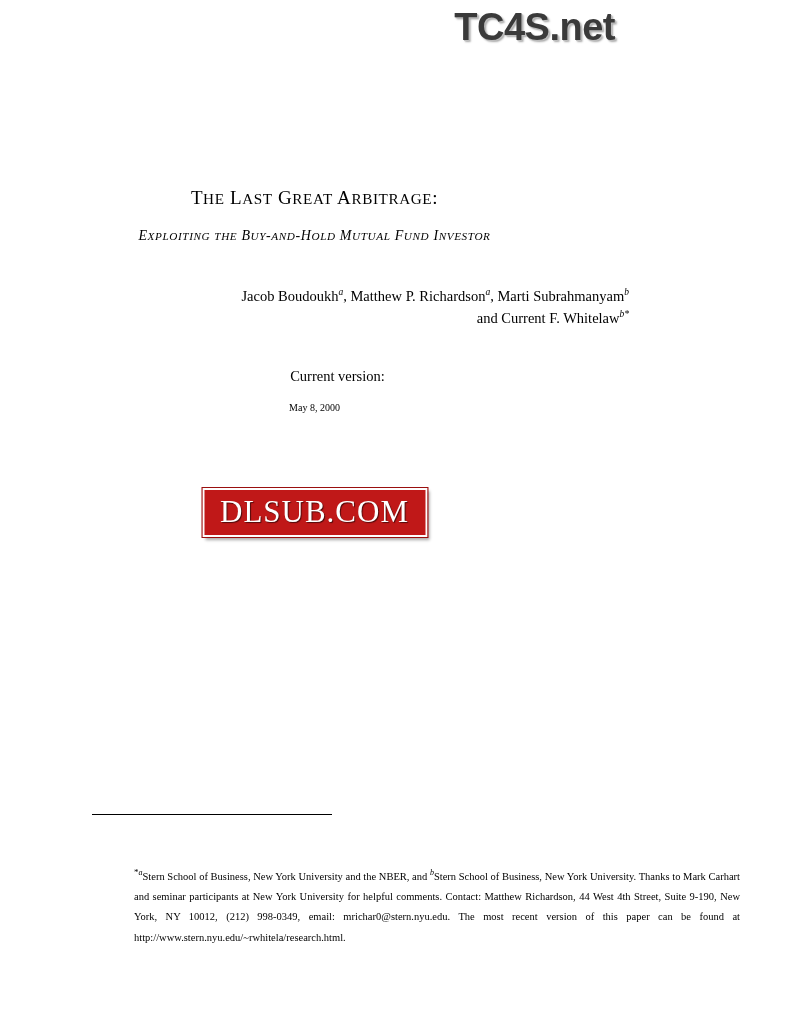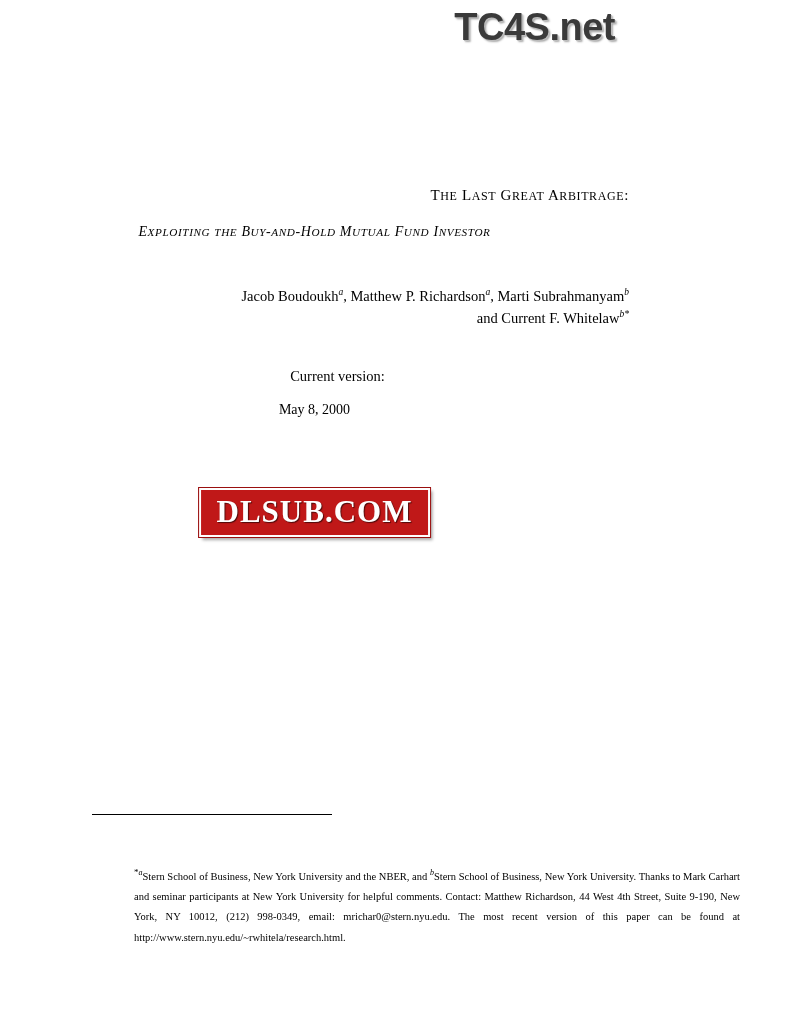--- a/index.html
+++ b/index.html
@@ -45,21 +45,21 @@
     transform: translateX(-50%);
     top: 488px;
     background: #c01818;
     border: 2px solid #ffffff;
     outline: 1px solid #9a0f0f;
     padding: 4px 16px 5px 16px;
     box-shadow: 3px 3px 3px rgba(0,0,0,0.35);
   }
   .wm-mid span {
     font-family: "Liberation Serif", serif;
-    font-weight: bold;
+    font-weight: normal;
     font-size: 31px;
     color: #ffffff;
     letter-spacing: 1px;
     text-shadow: 1px 1px 1px rgba(0,0,0,0.6);
     margin-top: 32px;
   }
 
   
   .page {
     position: absolute;
@@ -75,21 +75,21 @@
     right: 0;
     top: 188px;
     text-align: center;
   }
   .title-line {
     font-family: "Liberation Serif", serif;
     font-size: 20px;
     letter-spacing: 0.6px;
     line-height: 1.0;
   }
-  .title-line.l1 { font-size: 15px; text-align: right; }
+  .title-line.l1 { font-size: 19px; }
   .title-line.l2 { font-size: 14px; margin-top: 22px; font-style: italic; }
 
   .authors {
     position: absolute;
     left: 0;
     right: 0;
     top: 285px;
     text-align: right;
     font-size: 14.5px;
     line-height: 1.55;
@@ -104,21 +104,21 @@
     text-align: center;
     font-size: 14.5px;
     padding-left: 46px;
   }
   .date {
     position: absolute;
     left: 0;
     right: 0;
     top: 402px;
     text-align: center;
-    font-size: 14px;
+    font-size: 10px;
   }
 
   
   .footnote-rule {
     position: absolute;
     left: 92px;
     top: 814px;
     width: 240px;
     height: 1px;
     background: #000000;

